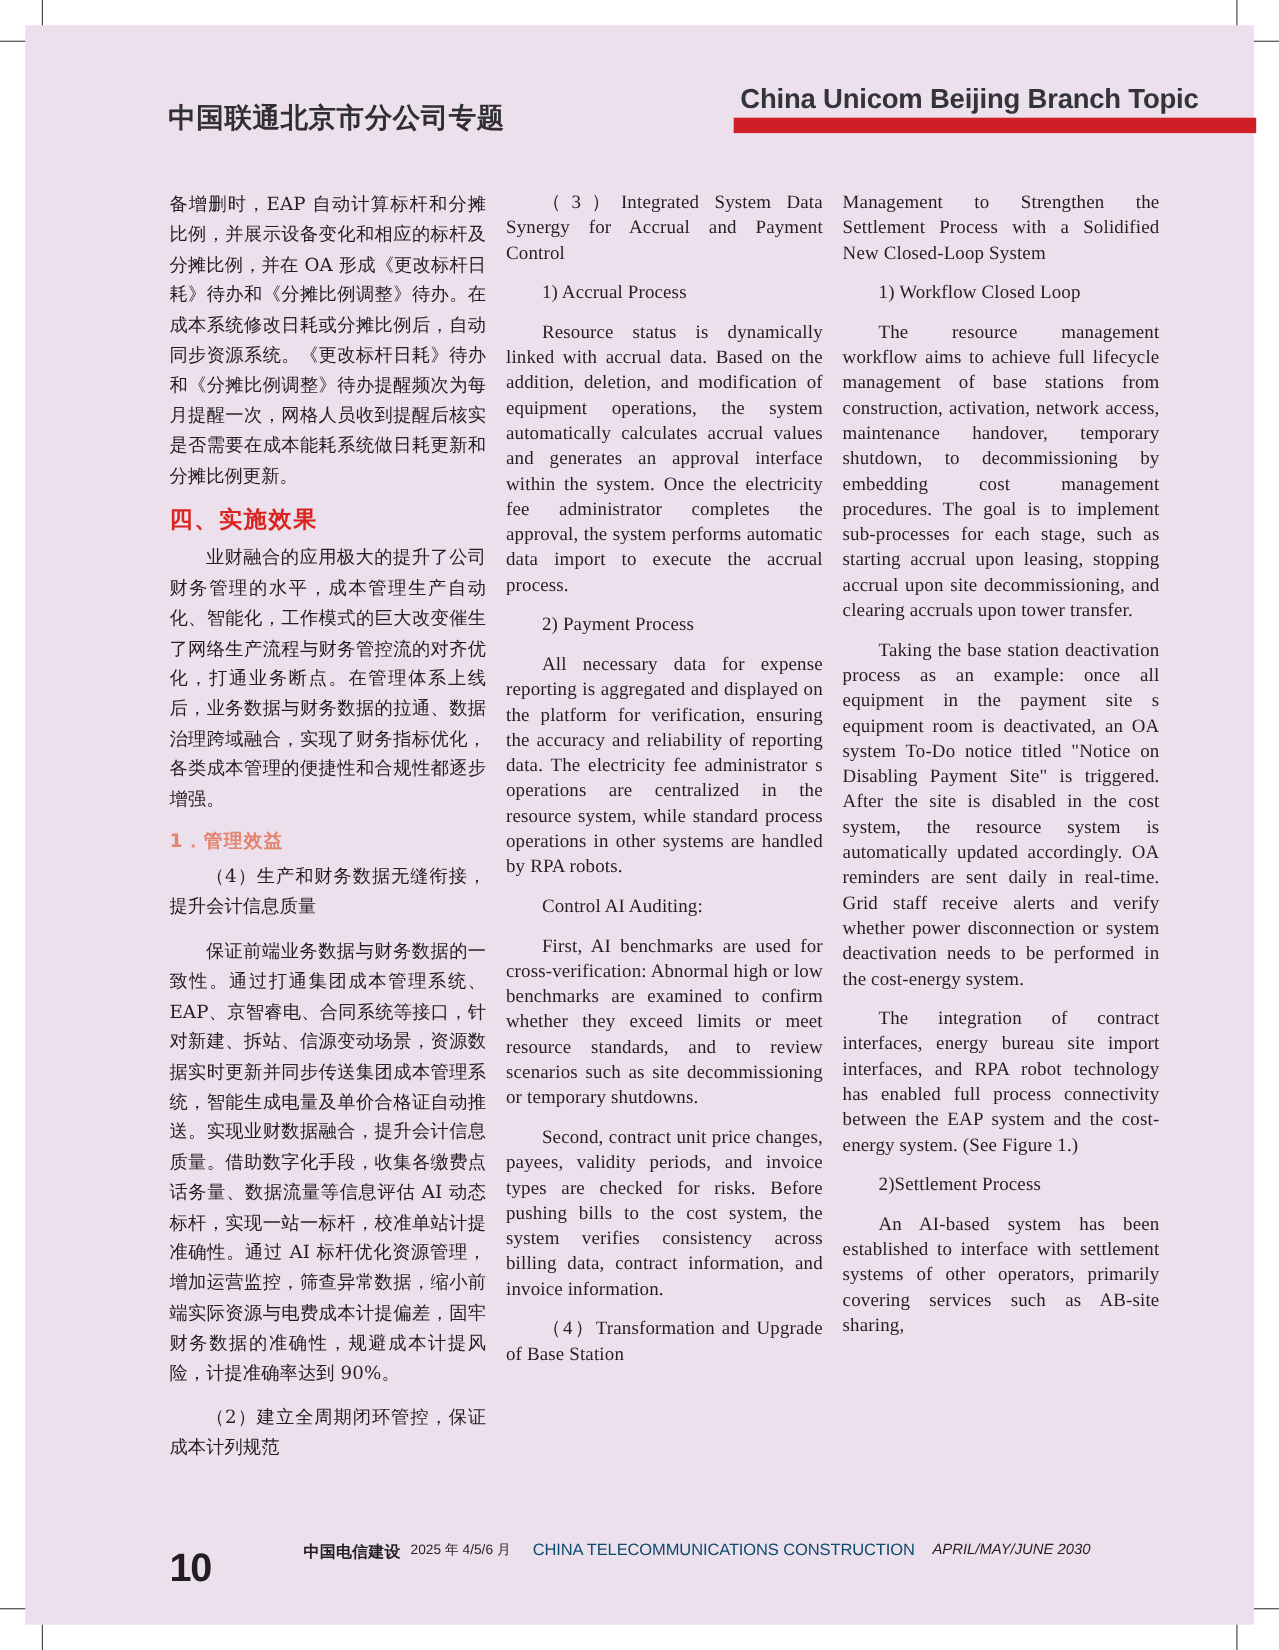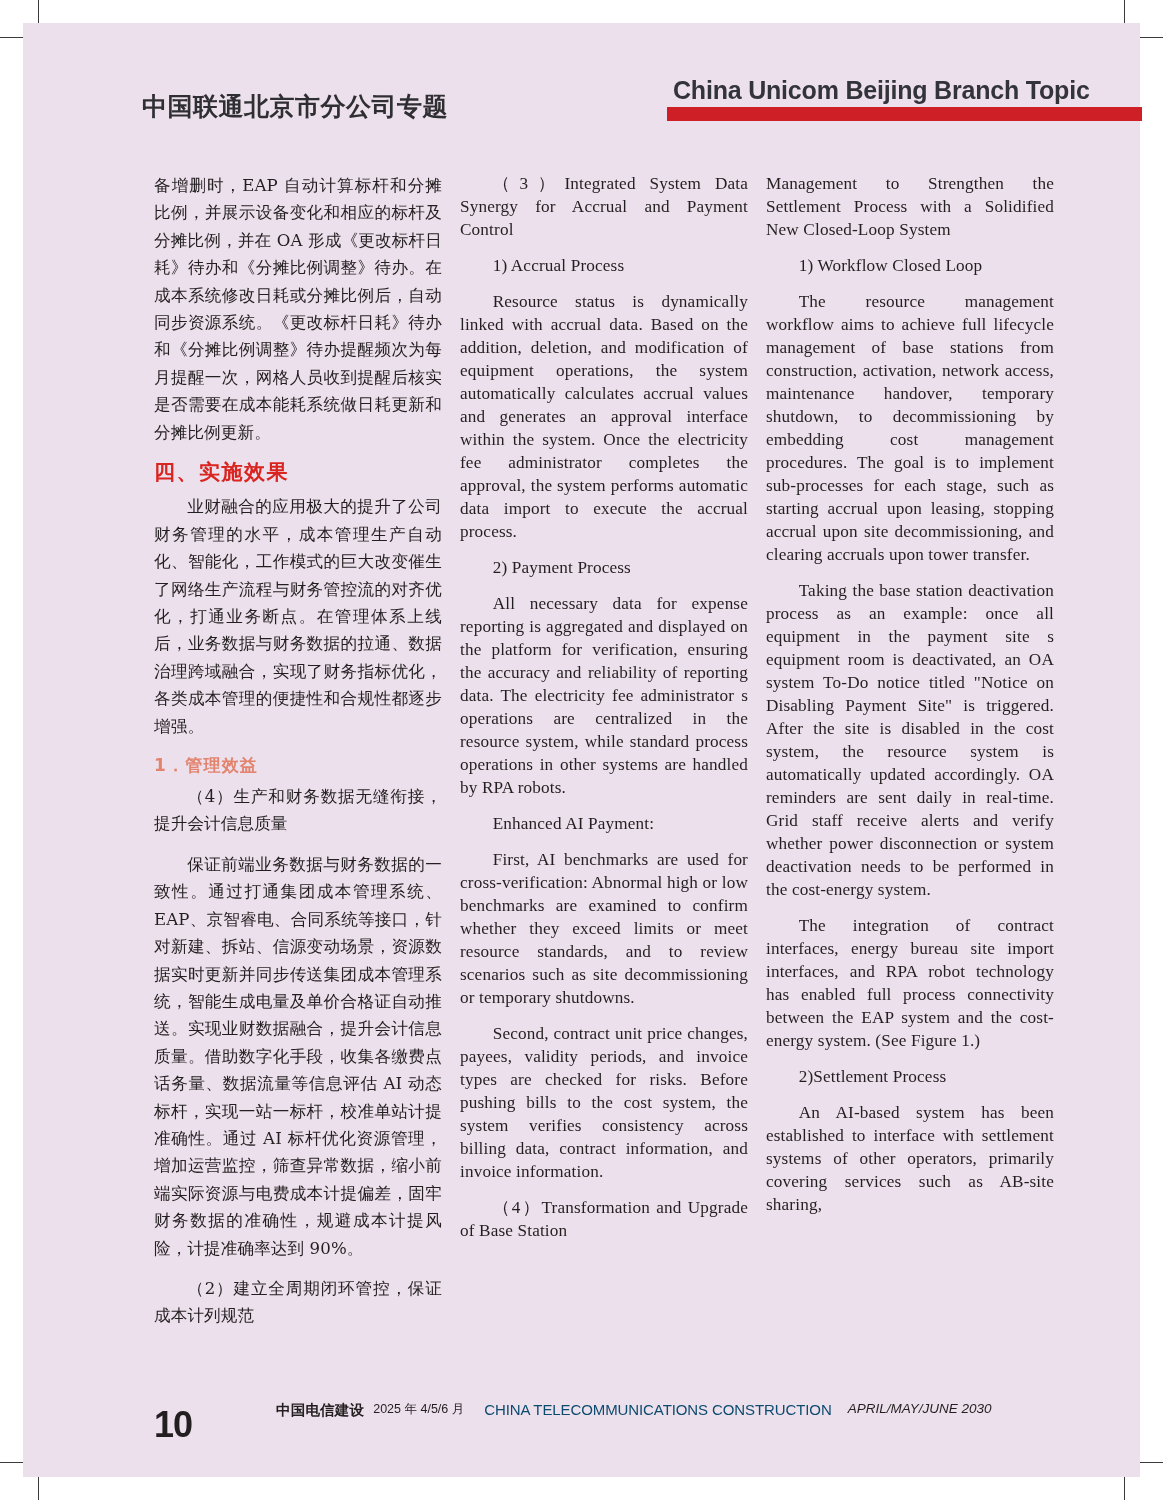--- a/index.html
+++ b/index.html
@@ -33,21 +33,21 @@
   
   .header {
     position: absolute;
     left: 119px;
     top: 55px;
     width: 1001px;
     height: 62px;
   }
   .header-cn {
     position: absolute;
-    left: 0;
+    left: 11px;
     top: 12px;
     font-family: "DejaVu Sans", sans-serif;
     font-size: 25px;
     font-weight: bold;
     color: #2f2f33;
     letter-spacing: 0.5px;
     white-space: nowrap;
   }
   .header-en-wrap {
     position: absolute;
@@ -231,21 +231,21 @@
       <p class="en head">（3）Integrated System Data Synergy for Accrual and Payment Control</p>
       <div class="gap-sm"></div>
       <p class="en indent">1) Accrual Process</p>
       <div class="gap-sm"></div>
       <p class="en indent">Resource status is dynamically linked with accrual data. Based on the addition, deletion, and modification of equipment operations, the system automatically calculates accrual values and generates an approval interface within the system. Once the electricity fee administrator completes the approval, the system performs automatic data import to execute the accrual process.</p>
       <div class="gap-sm"></div>
       <p class="en indent">2) Payment Process</p>
       <div class="gap-sm"></div>
       <p class="en indent">All necessary data for expense reporting is aggregated and displayed on the platform for verification, ensuring the accuracy and reliability of reporting data. The electricity fee administrator  s operations are centralized in the resource system, while standard process operations in other systems are handled by RPA robots.</p>
       <div class="gap-sm"></div>
-      <p class="en indent">Enhanced AI Payment:</p>
+      <p class="en indent">Control AI Auditing:</p>
       <div class="gap-sm"></div>
       <p class="en indent">First, AI benchmarks are used for cross-verification: Abnormal high or low benchmarks are examined to confirm whether they exceed limits or meet resource standards, and to review scenarios such as site decommissioning or temporary shutdowns.</p>
       <div class="gap-sm"></div>
       <p class="en indent">Second, contract unit price changes, payees, validity periods, and invoice types are checked for risks. Before pushing bills to the cost system, the system verifies consistency across billing data, contract information, and invoice information.</p>
       <div class="gap-sm"></div>
       <p class="en head">（4）Transformation and Upgrade of Base Station</p>
     </div>
 
     <div class="col">
       <p class="en">Management to Strengthen the Settlement Process with a Solidified New Closed-Loop System</p>

